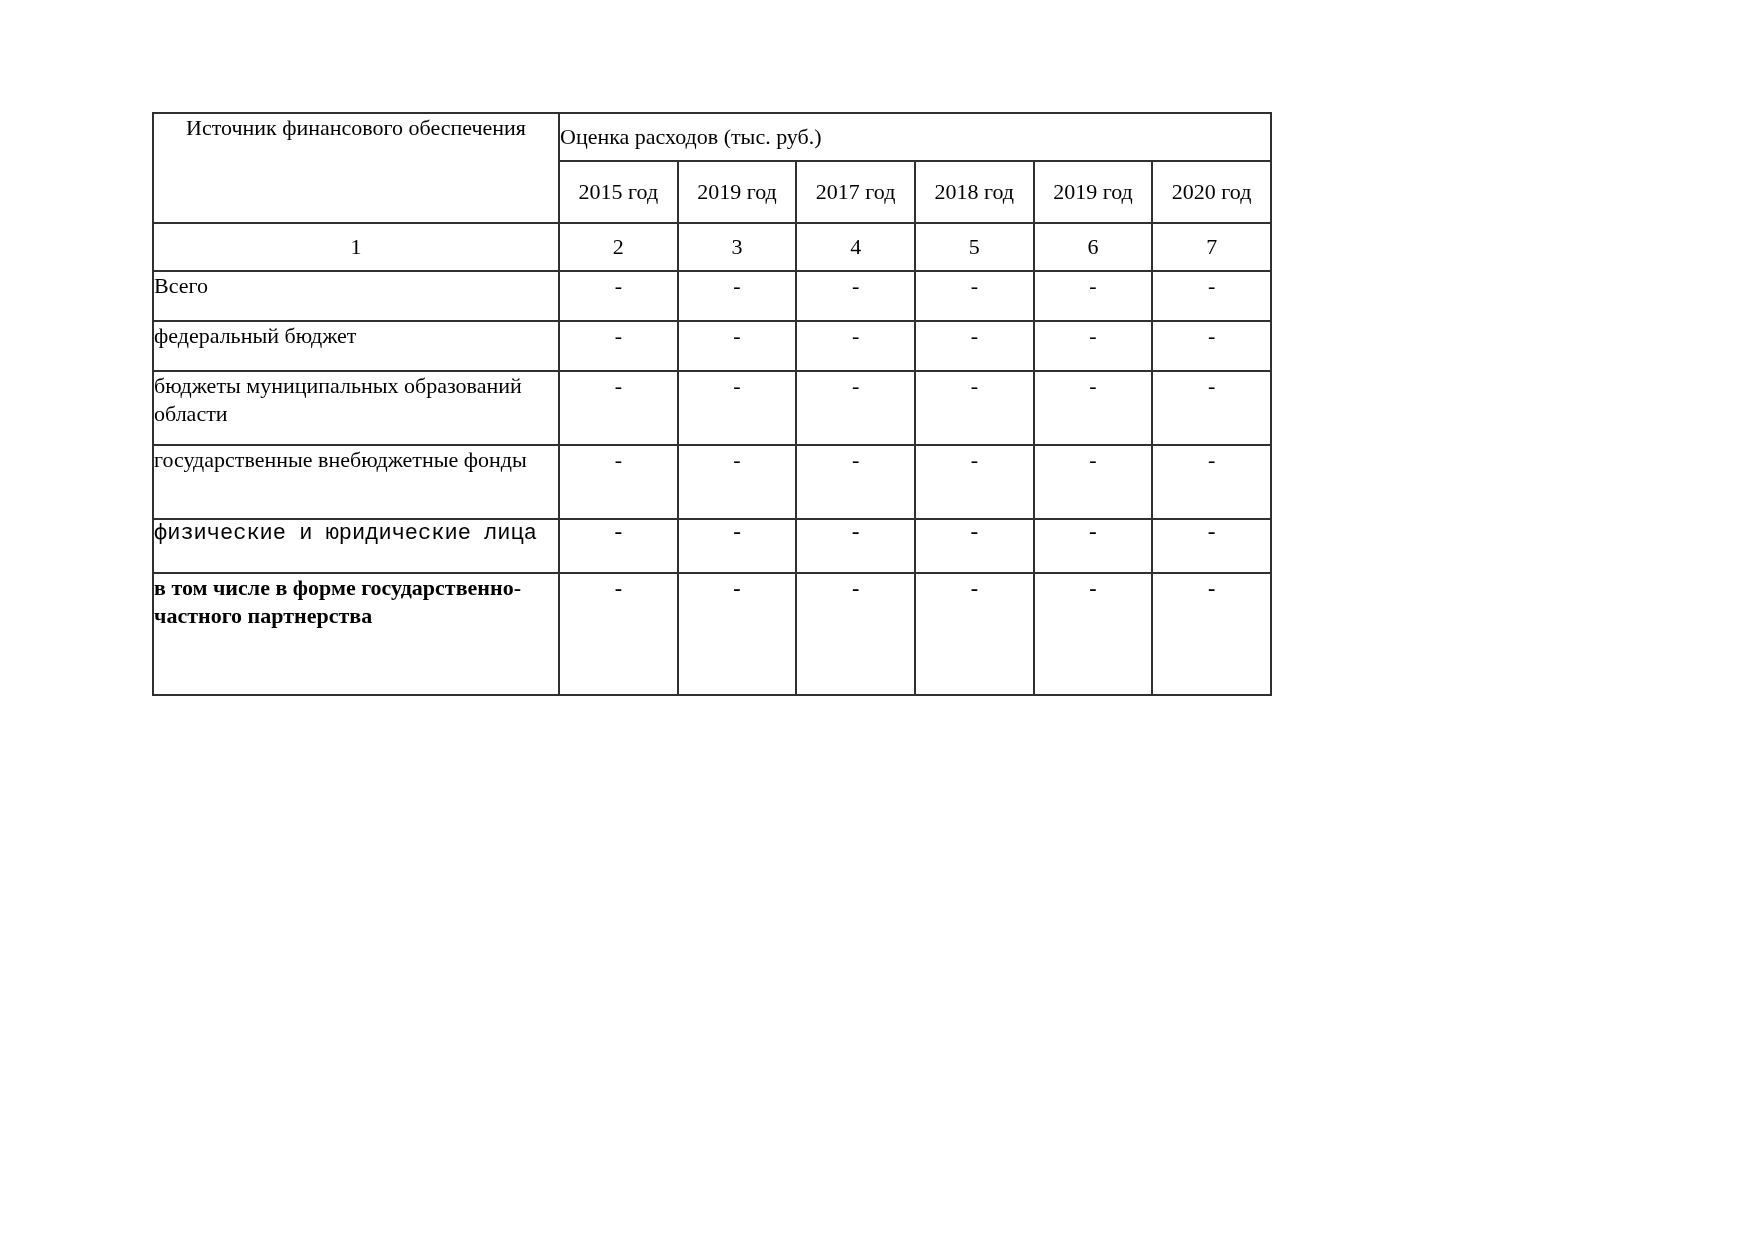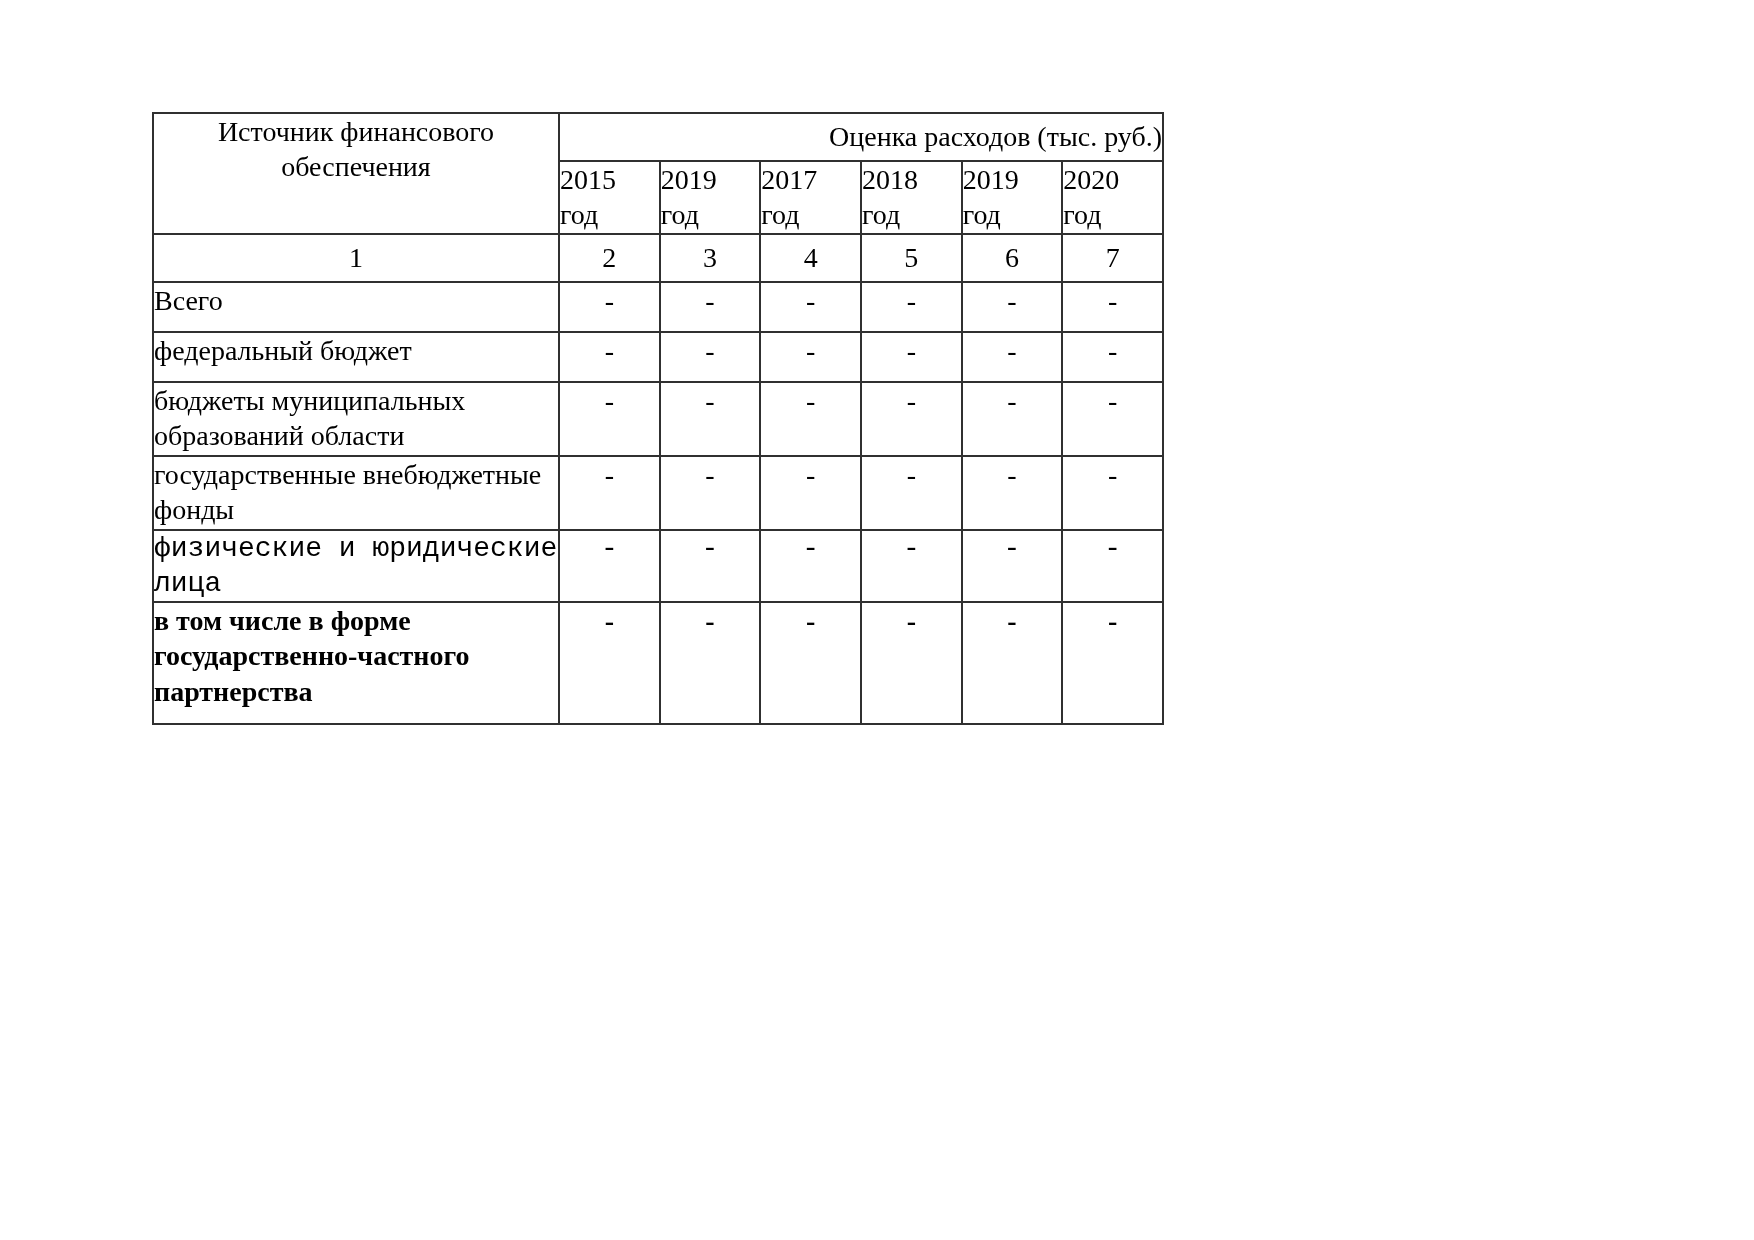--- a/index.html
+++ b/index.html
@@ -12,48 +12,48 @@
     width: 1754px;
     height: 1240px;
     background: #ffffff;
     font-family: "Liberation Serif", "DejaVu Serif", serif;
     color: #000000;
   }
   table.fin-table {
     position: absolute;
     left: 152px;
     top: 112px;
-    width: 1012px;
+    width: 1120px;
     border-collapse: collapse;
     table-layout: fixed;
-    font-size: 28px;
+    font-size: 22px;
     line-height: 1.26;
   }
   table.fin-table td {
     border: 2px solid #303030;
     padding: 0;
     overflow: hidden;
   }
   
   td.cell-source-header {
     text-align: center;
     vertical-align: top;
     padding: 10px 6px 4px 6px;
   }
   
   tr.row-estimate { height: 48px; }
   td.cell-estimate-header {
-    text-align: right;
+    text-align: left;
     vertical-align: middle;
     padding: 2px 4px;
   }
   
   tr.row-years { height: 62px; }
   td.cell-year {
-    text-align: left;
+    text-align: center;
     vertical-align: middle;
     padding: 2px 4px;
   }
   
   tr.row-numbering { height: 48px; }
   td.cell-num {
     text-align: center;
     vertical-align: middle;
     padding: 2px 4px;
   }

